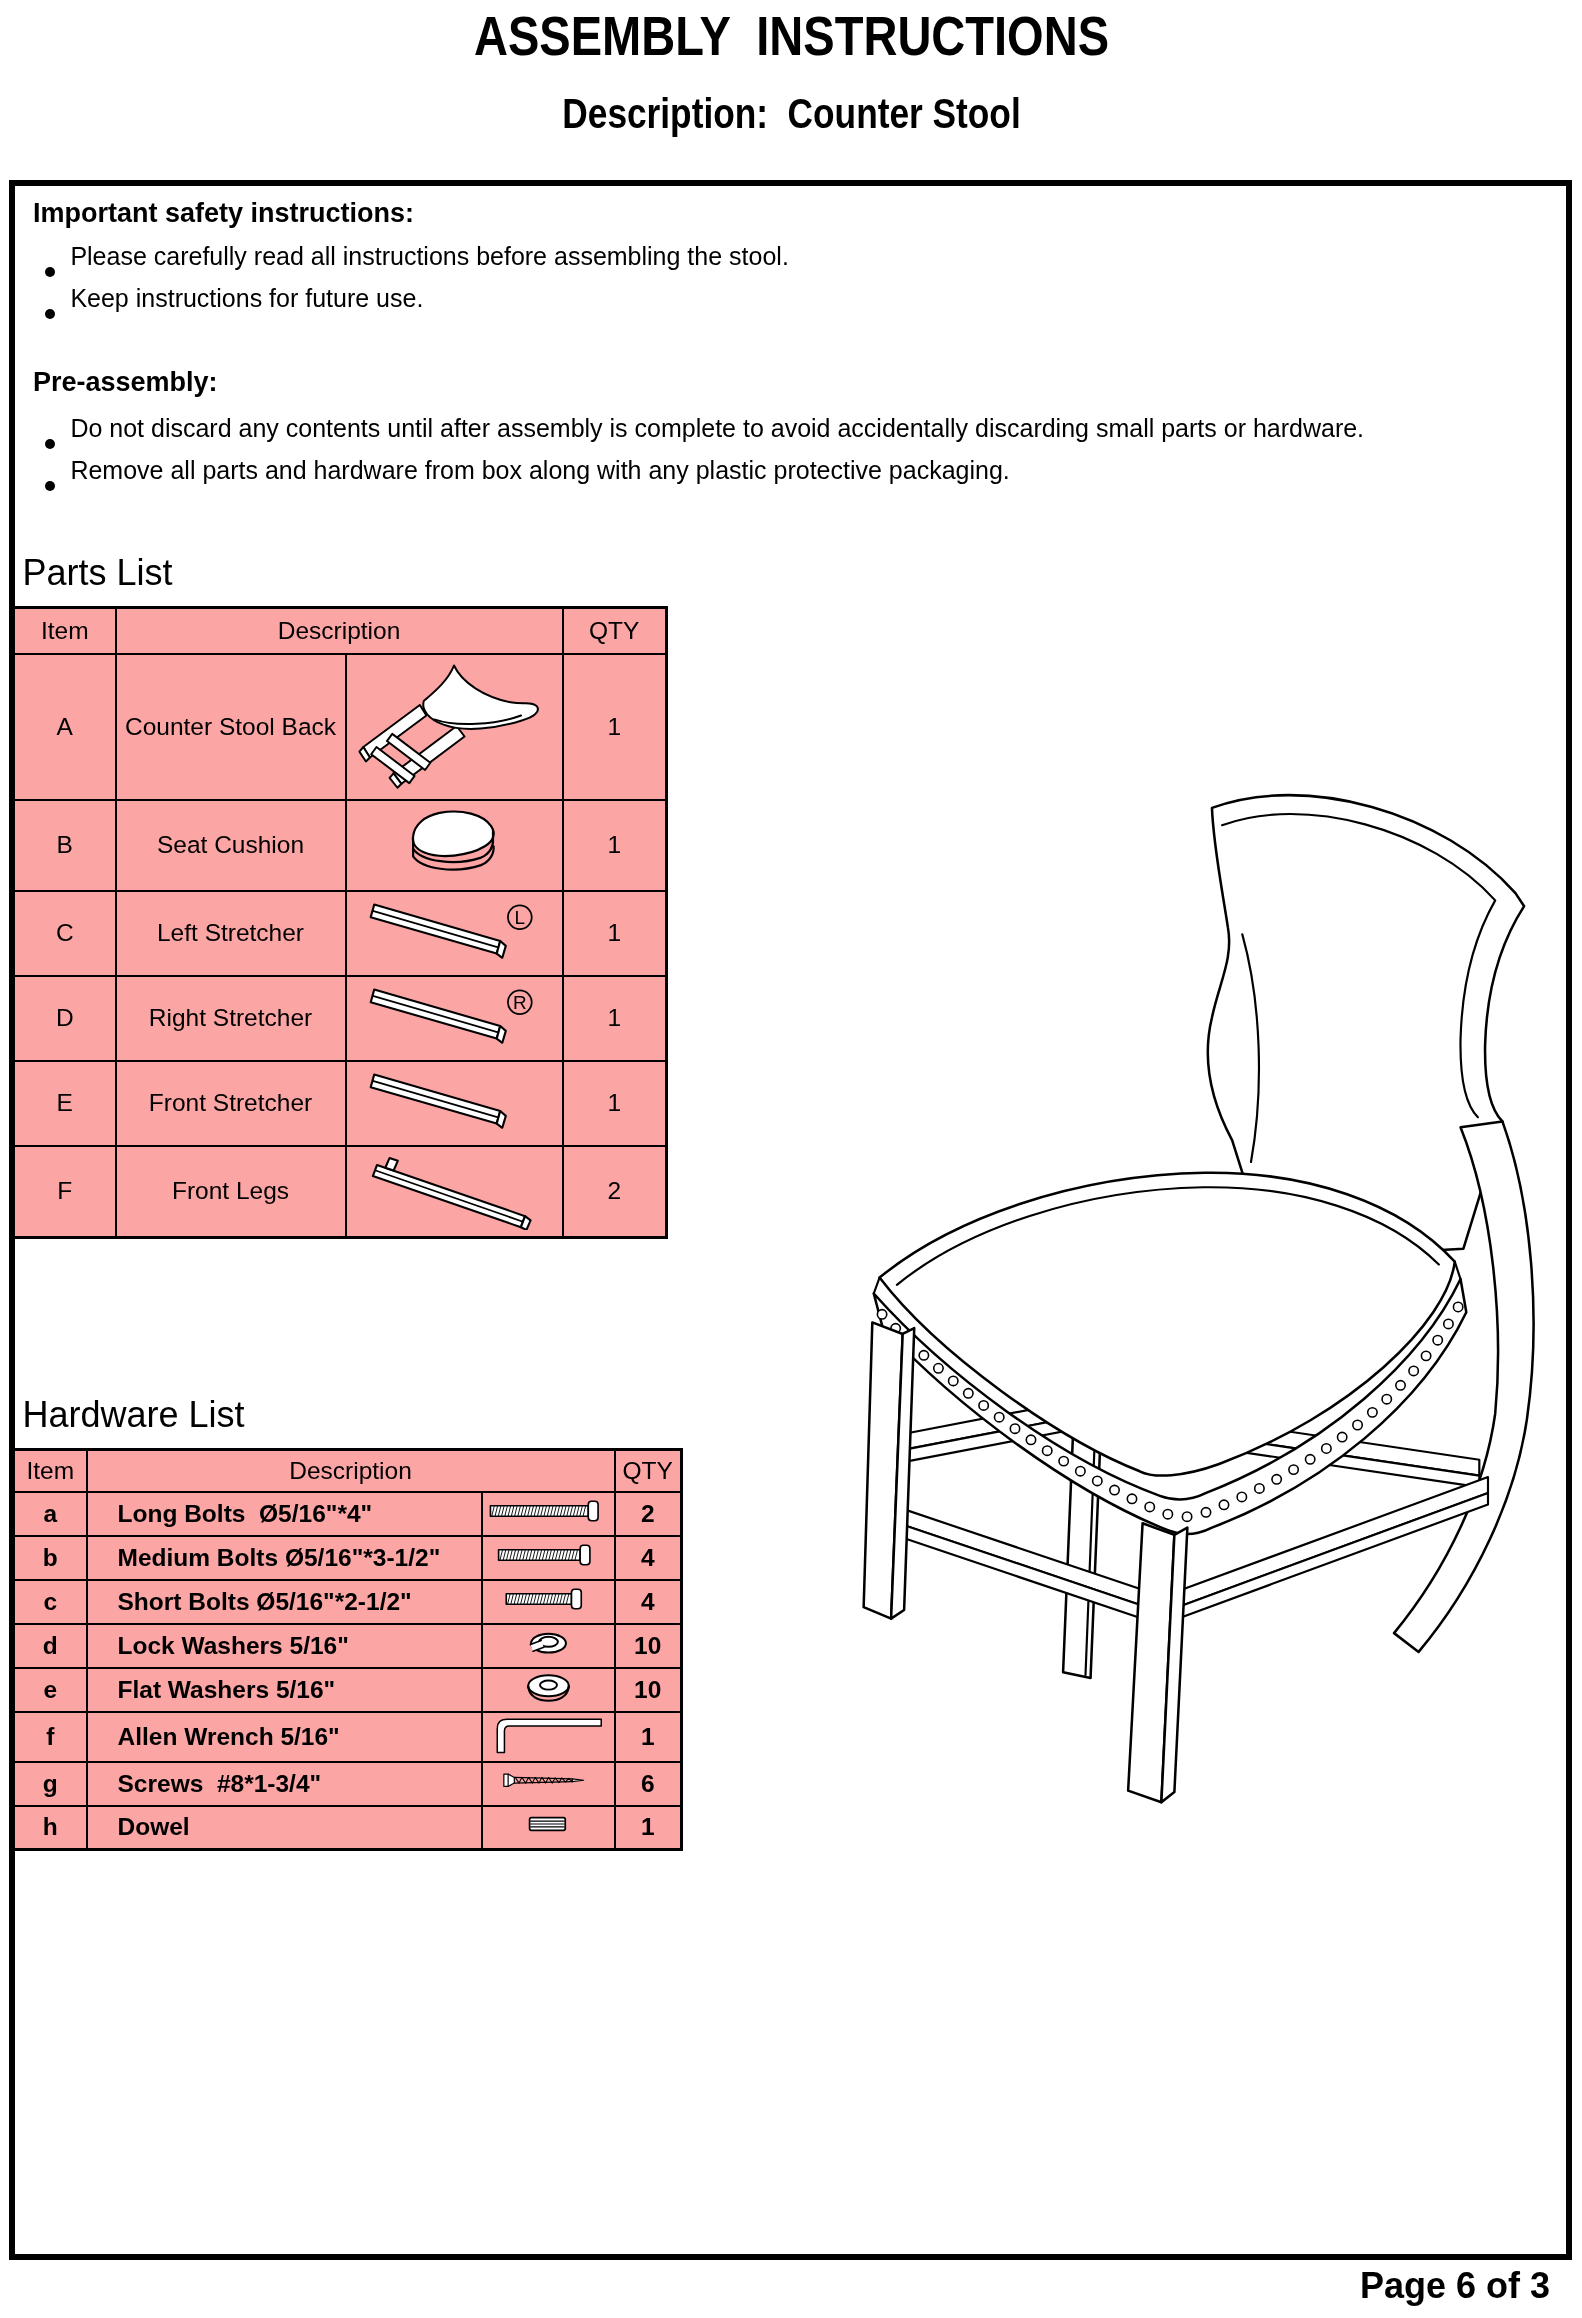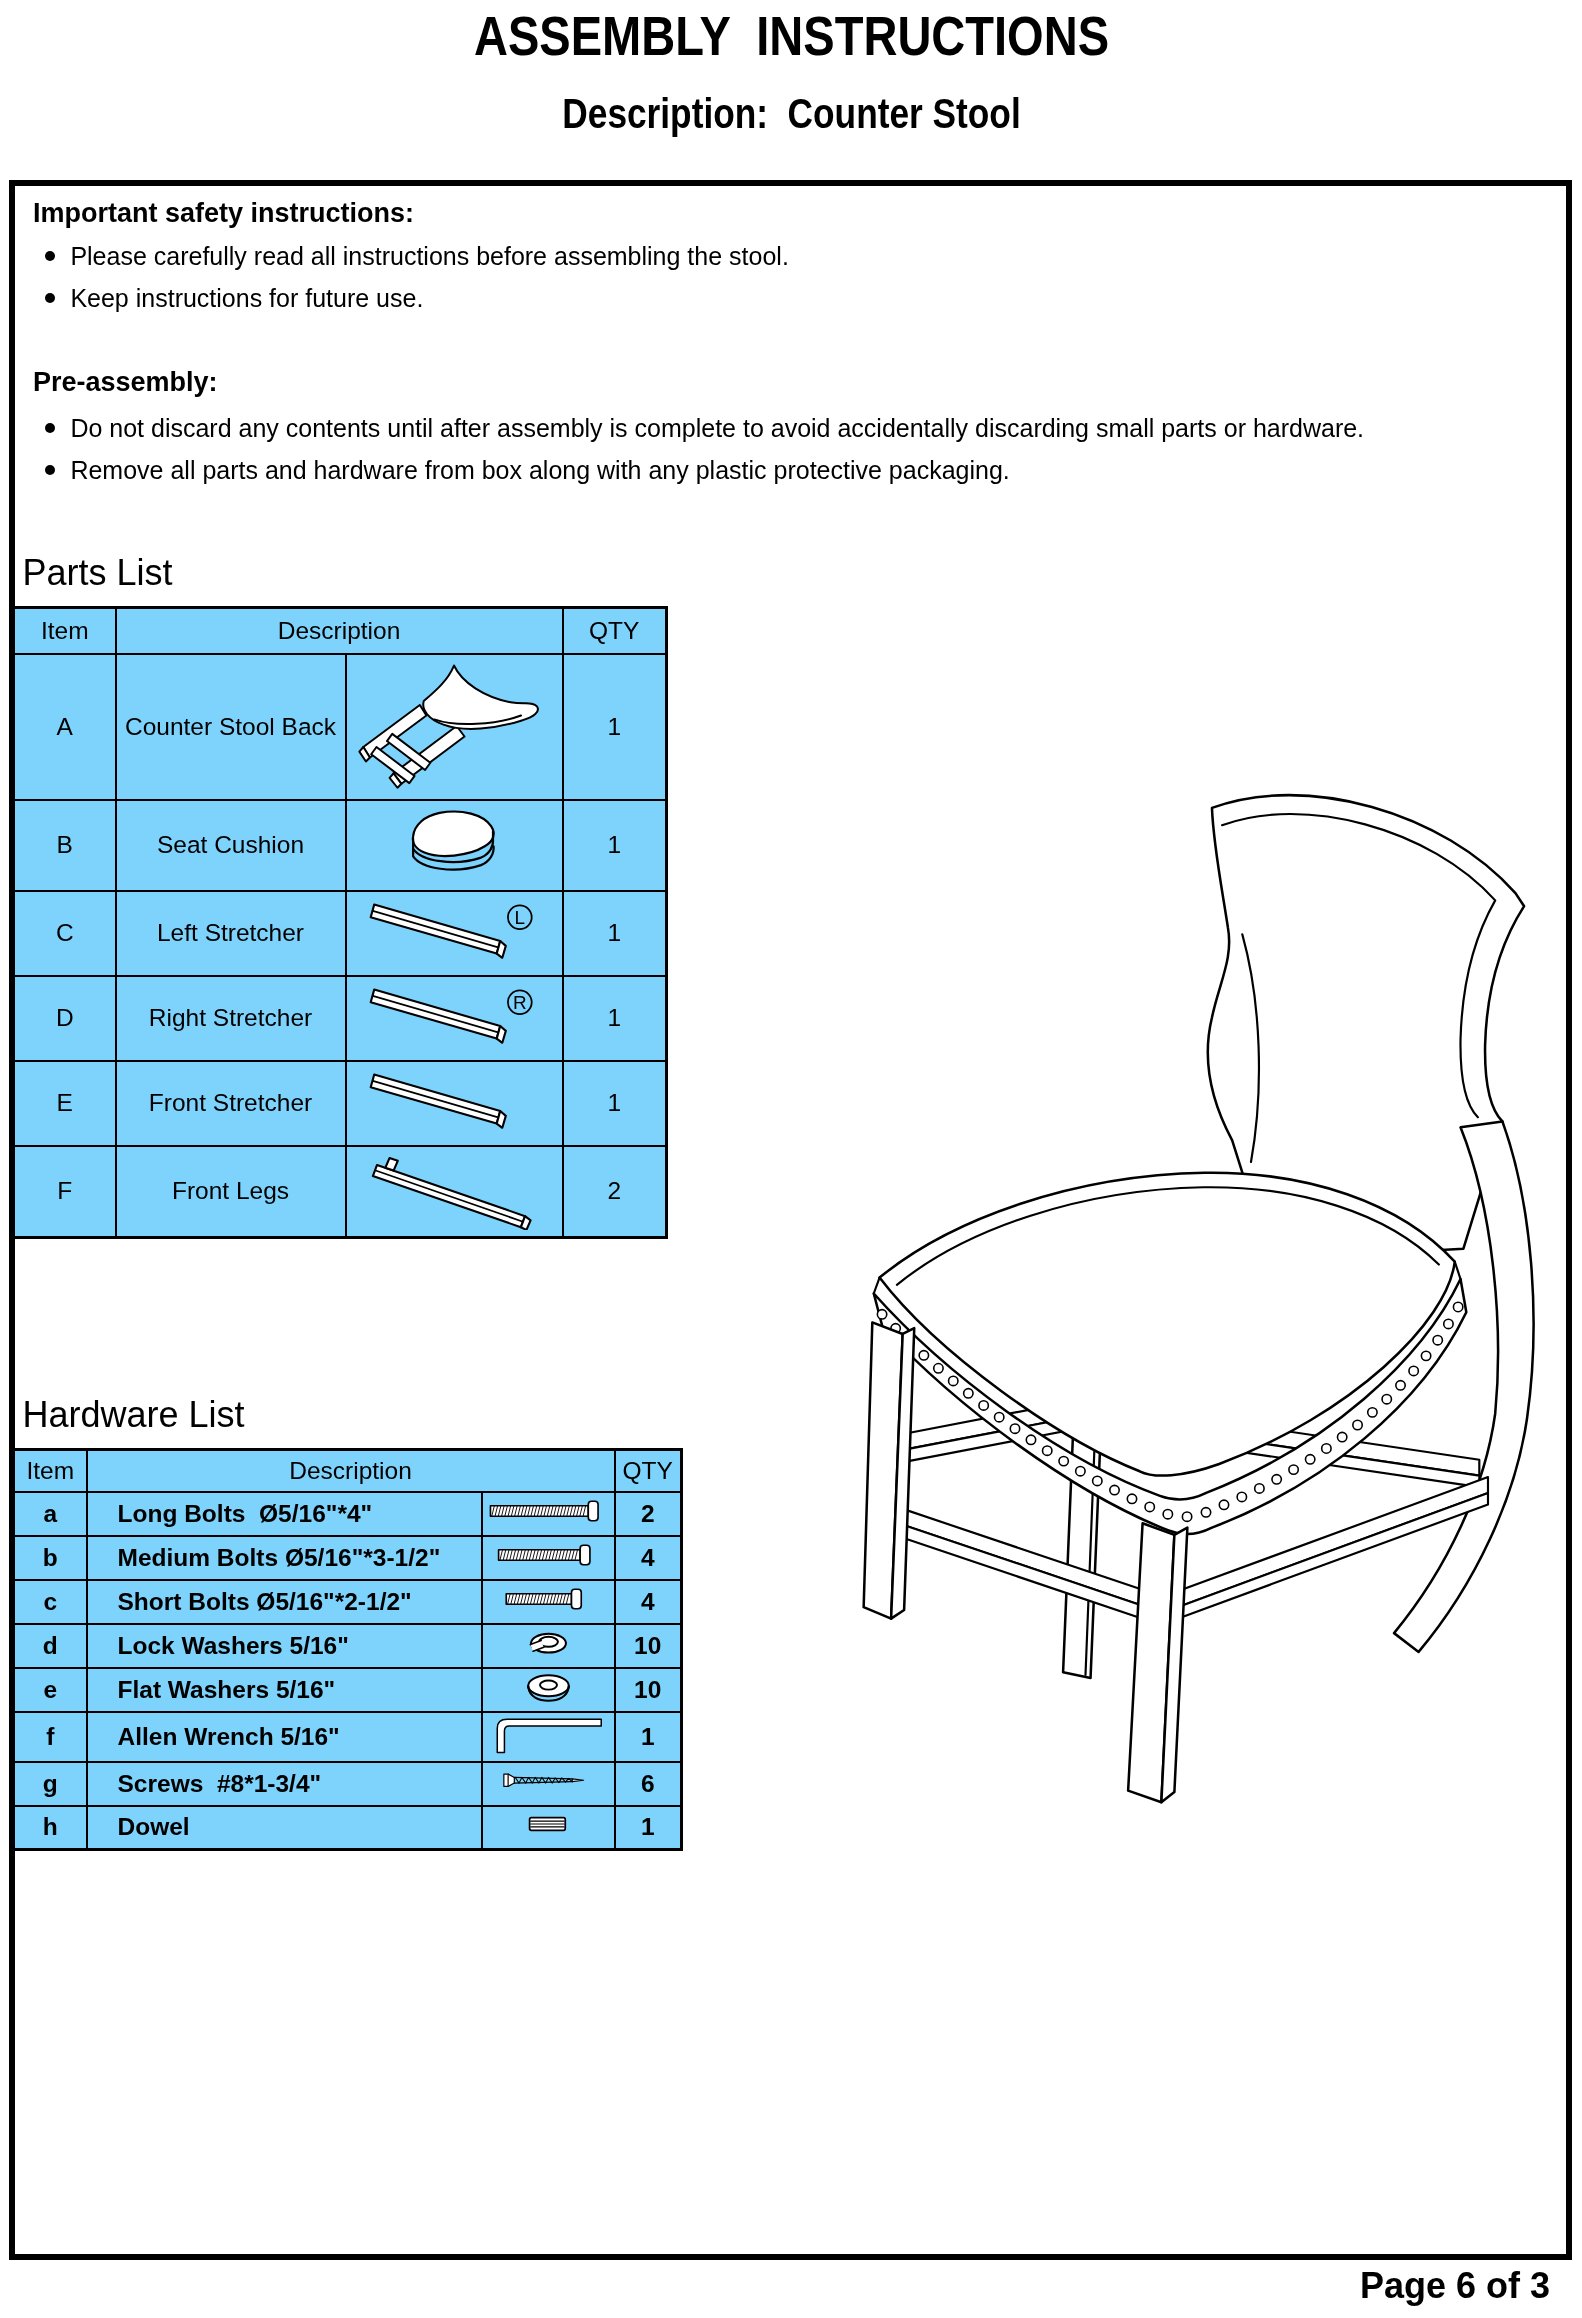--- a/index.html
+++ b/index.html
@@ -15,25 +15,25 @@
   .doc-subtitle{
     position:absolute;top:89px;left:0;width:100%;text-align:center;
     font-size:43px;font-weight:bold;white-space:pre;transform:scaleX(.82);
   }
   .main-box{
     position:absolute;left:9px;top:180px;width:1551px;height:2068px;
     border:6.7px solid #000;
   }
   .sec-heading{position:absolute;left:18px;font-size:27px;font-weight:bold;white-space:pre;}
   .bullet-block{position:absolute;left:30px;}
-  .bullet-row{display:flex;align-items:flex-start;font-size:25px;line-height:42px;}
+  .bullet-row{display:flex;align-items:flex-end;font-size:25px;line-height:42px;}
   .bullet-row .dot{flex:none;width:10.4px;height:10.4px;border-radius:50%;background:#000;margin:15.6px 15px 0 0;}
   .bullet-row .btxt{white-space:normal;}
   .list-title{position:absolute;left:7.4px;font-size:36px;font-weight:normal;white-space:pre;}
-  table{border-collapse:collapse;position:absolute;table-layout:fixed;background:#7dd3fc;}
+  table{border-collapse:collapse;position:absolute;table-layout:fixed;background:#fca5a5;}
   table,td,th{border:2.2px solid #000;}
   table{border-width:3px;}
   th{font-weight:normal;}
   td,th{padding:0;overflow:hidden;}
   .c{text-align:center;vertical-align:middle;}
   .parts-table td,.parts-table th{font-size:24.5px;}
   .hw-table td,.hw-table th{font-size:24.5px;}
   .hw-table td{font-weight:bold;}
   .hw-table th{font-weight:normal;}
   .desc-left{text-align:left;padding-left:30px;white-space:pre;}

